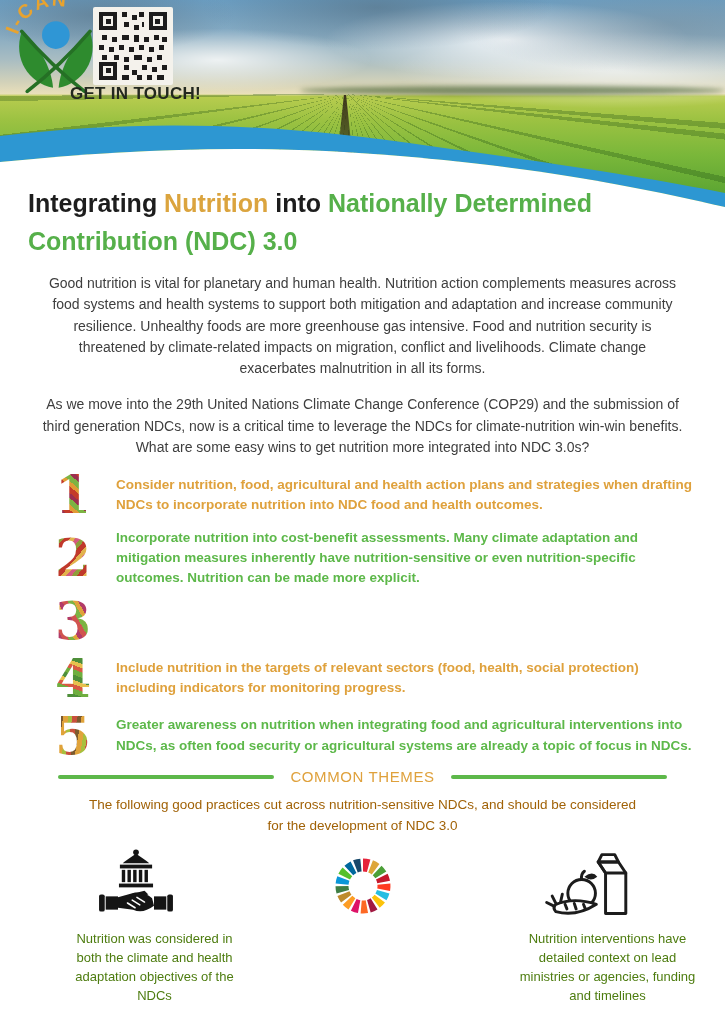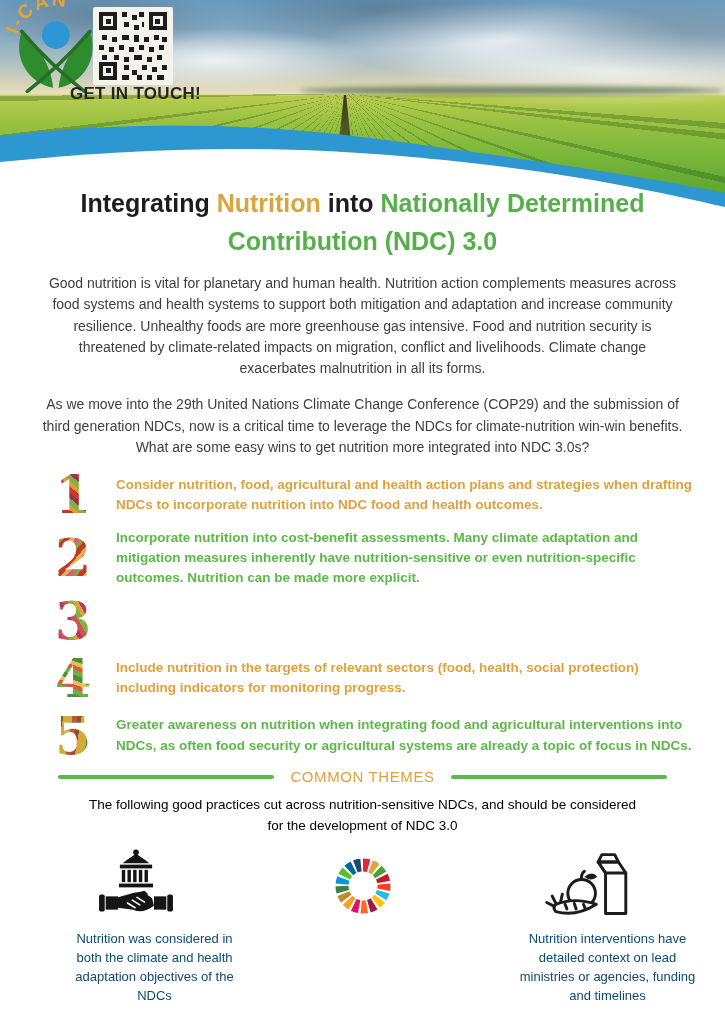--- a/index.html
+++ b/index.html
@@ -51,21 +51,21 @@
   }
   .qr svg { width:100%; height:100%; display:block; }
   .cta {
     position:absolute; left:58px; top:84px; width:155px;
     text-align:center; font-size:17px; font-weight:bold;
     color:#23281f; letter-spacing:.3px;
   }
 
   
   h1 {
-    position:relative; z-index:3; margin:-66px 28px 0; text-align:center;
+    position:relative; z-index:3; margin:-66px 28px 0; text-align:left;
     font-size:25px; line-height:1.52; font-weight:bold; color:#1d1d1d;
   }
   .t-orange { color:#dba43e; }
   .t-green  { color:#56b04a; }
 
   
   .lead { width:632px; margin:13px auto 0; text-align:center;
           font-size:14px; line-height:1.52; color:#3e3e3e; }
   .lead2 { width:652px; margin-top:15px; }
 
@@ -85,27 +85,27 @@
   .item-text { font-size:13.5px; font-weight:bold; line-height:1.5; }
   .c-orange { color:#dfa13c; }
   .c-green  { color:#5db84a; }
   .c-blue   { color:#3d9ed6; }
 
   
   .divider { display:flex; align-items:center; gap:16px; margin:8px 58px 0; }
   .dline { flex:1; height:4px; background:#5db84a; border-radius:2px; }
   .dtext { font-size:15px; font-weight:normal; color:#dfa13c; letter-spacing:.6px; white-space:nowrap; }
   .themes-intro { width:566px; margin:10px auto 0; text-align:center;
-                  font-size:13.5px; line-height:1.55; color:#000000; }
+                  font-size:13.5px; line-height:1.55; color:#a16207; }
 
   
   .cols { display:flex; justify-content:space-between; padding:0 28px; margin-top:10px; }
   .col { width:216px; text-align:center; }
   .icon-box { height:74px; display:flex; align-items:flex-end; justify-content:center; margin-bottom:9px; }
-  .col p { font-size:13px; line-height:1.45; color:#0c4a6e;margin-left:37px; }
+  .col p { font-size:13px; line-height:1.45; color:#4d7c0f;margin-left:37px; }
 </style>
 </head>
 <body>
 
 <div class="page">
 
   <div class="hero">
     <div class="photo"></div>
     <div class="treeline"></div>
     <div class="rows"></div>

